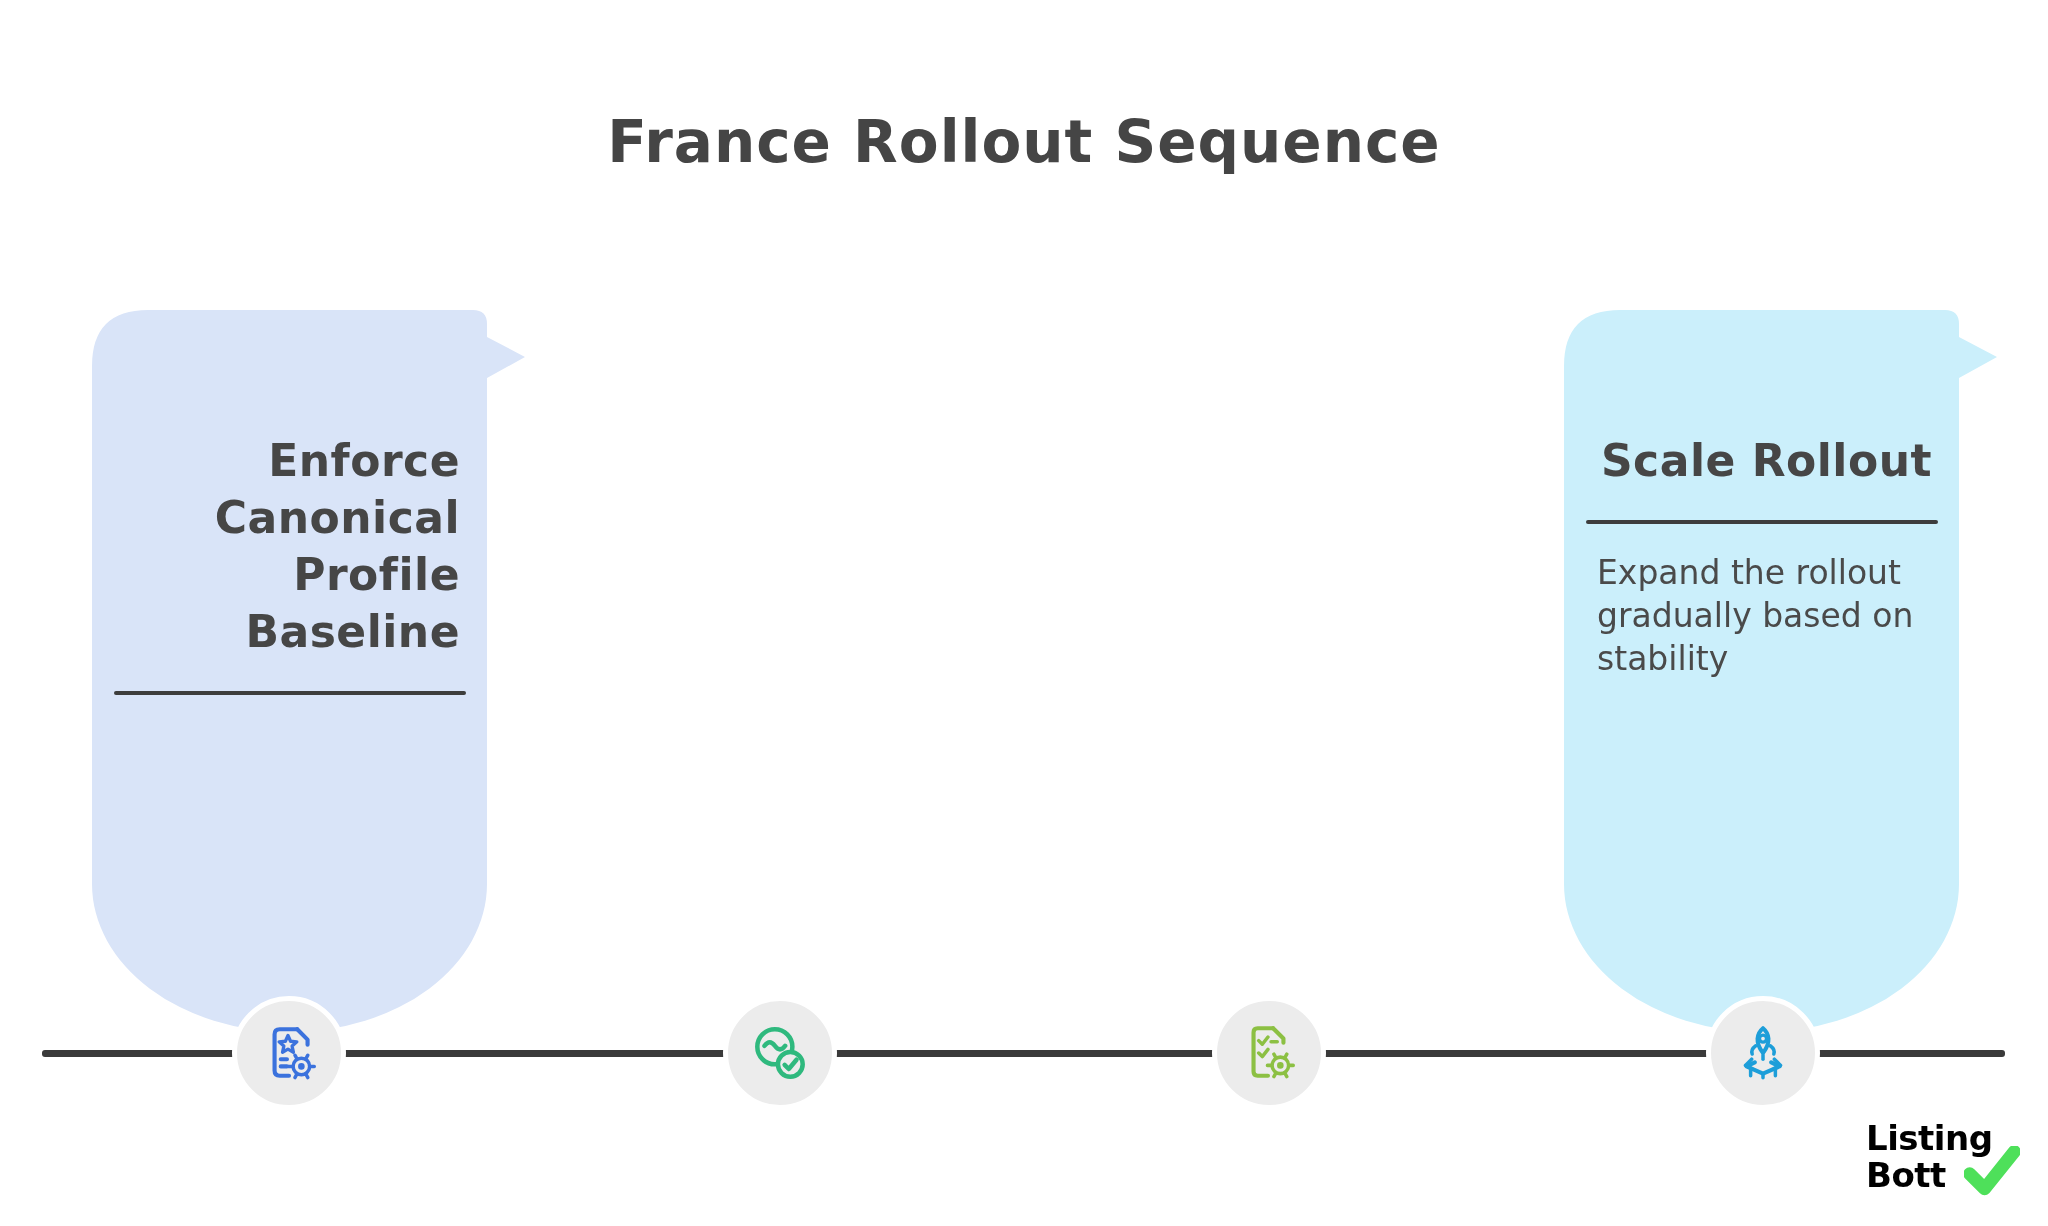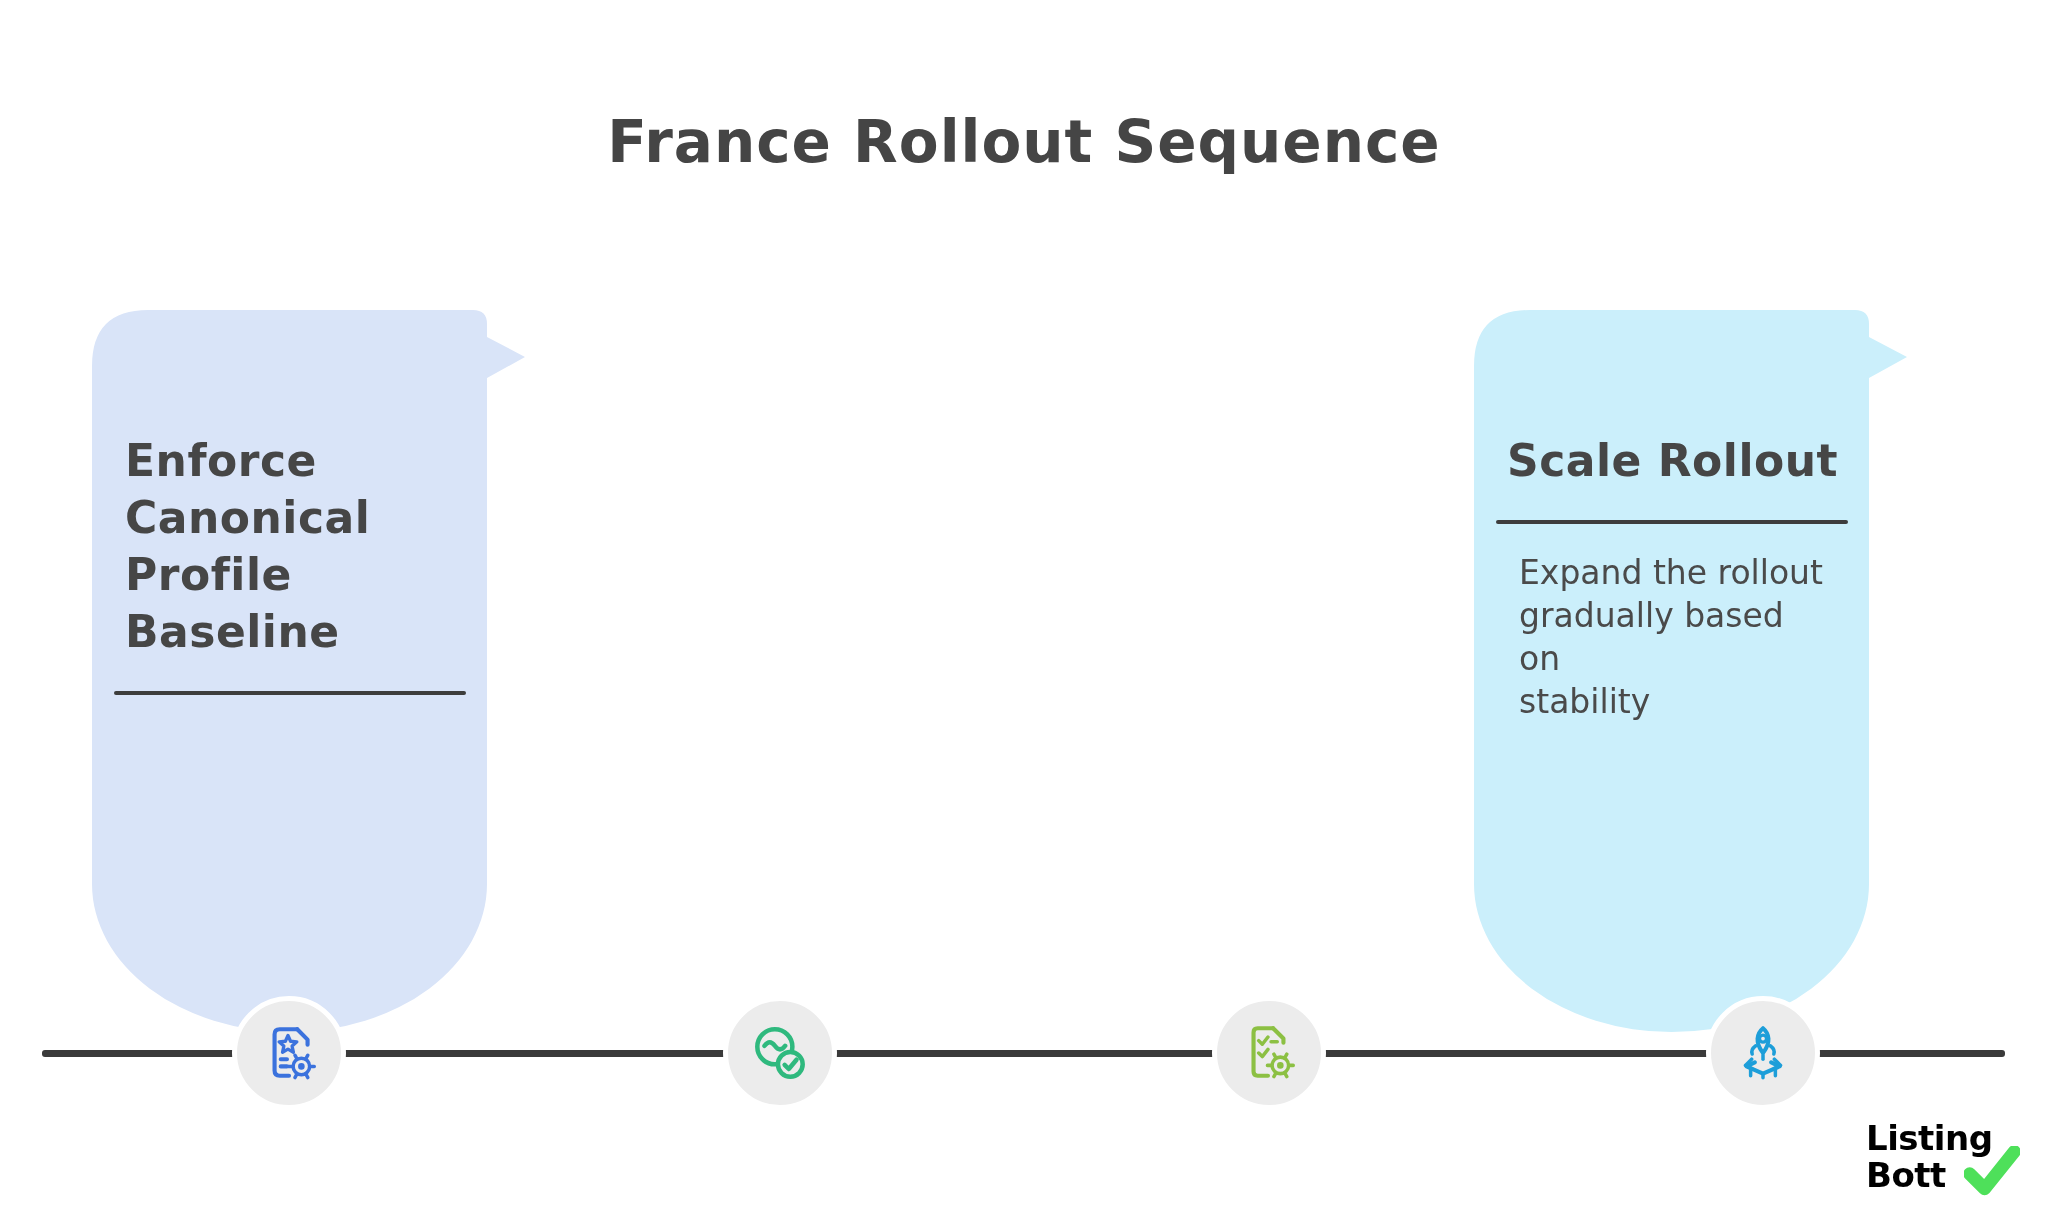--- a/index.html
+++ b/index.html
@@ -13,34 +13,34 @@
     letter-spacing:1px; margin:0;
   }
   .timeline-line {
     position:absolute; left:42px; top:1050px; width:1963px; height:7px;
     background:#3a3a3a; border-radius:3px; z-index:1;
   }
   .card { position:absolute; top:310px; width:440px; height:722px; z-index:2; }
   .card.c0 { left:92px; }
   .card.c1 { left:583px; }
   .card.c2 { left:1072px; }
-  .card.c3 { left:1474px; }
+  .card.c3 { left:1564px; }
   .bubble { position:absolute; left:0; top:0; }
   .card-content { position:absolute; left:33px; top:122px; width:335px; }
   .card-title {
     font-size:44px; line-height:57px; font-weight:700; color:#464646;
-    white-space:pre-line; letter-spacing:0.5px; margin:0;
+    white-space:pre-line; letter-spacing:0.5px; margin:0;text-align:right;
   }
   .card-separator {
     height:4px; width:352px; background:#3d3d3d; border-radius:2px;
     margin:31px 0 27px -11px;
   }
   .card-desc {
     font-size:33px; line-height:43px; font-weight:500; color:#4a4a4a;
-    white-space:pre-line; margin:12px;
+    white-space:pre-line; margin:0;
   }
   .icon-circle {
     position:absolute; top:996px; width:114px; height:114px; box-sizing:border-box;
     background:#ececec; border:5px solid #ffffff; border-radius:50%;
     display:flex; align-items:center; justify-content:center; z-index:3;
   }
   .icon-circle.i0 { left:232px; }
   .icon-circle.i1 { left:723px; }
   .icon-circle.i2 { left:1212px; }
   .icon-circle.i3 { left:1706px; }

